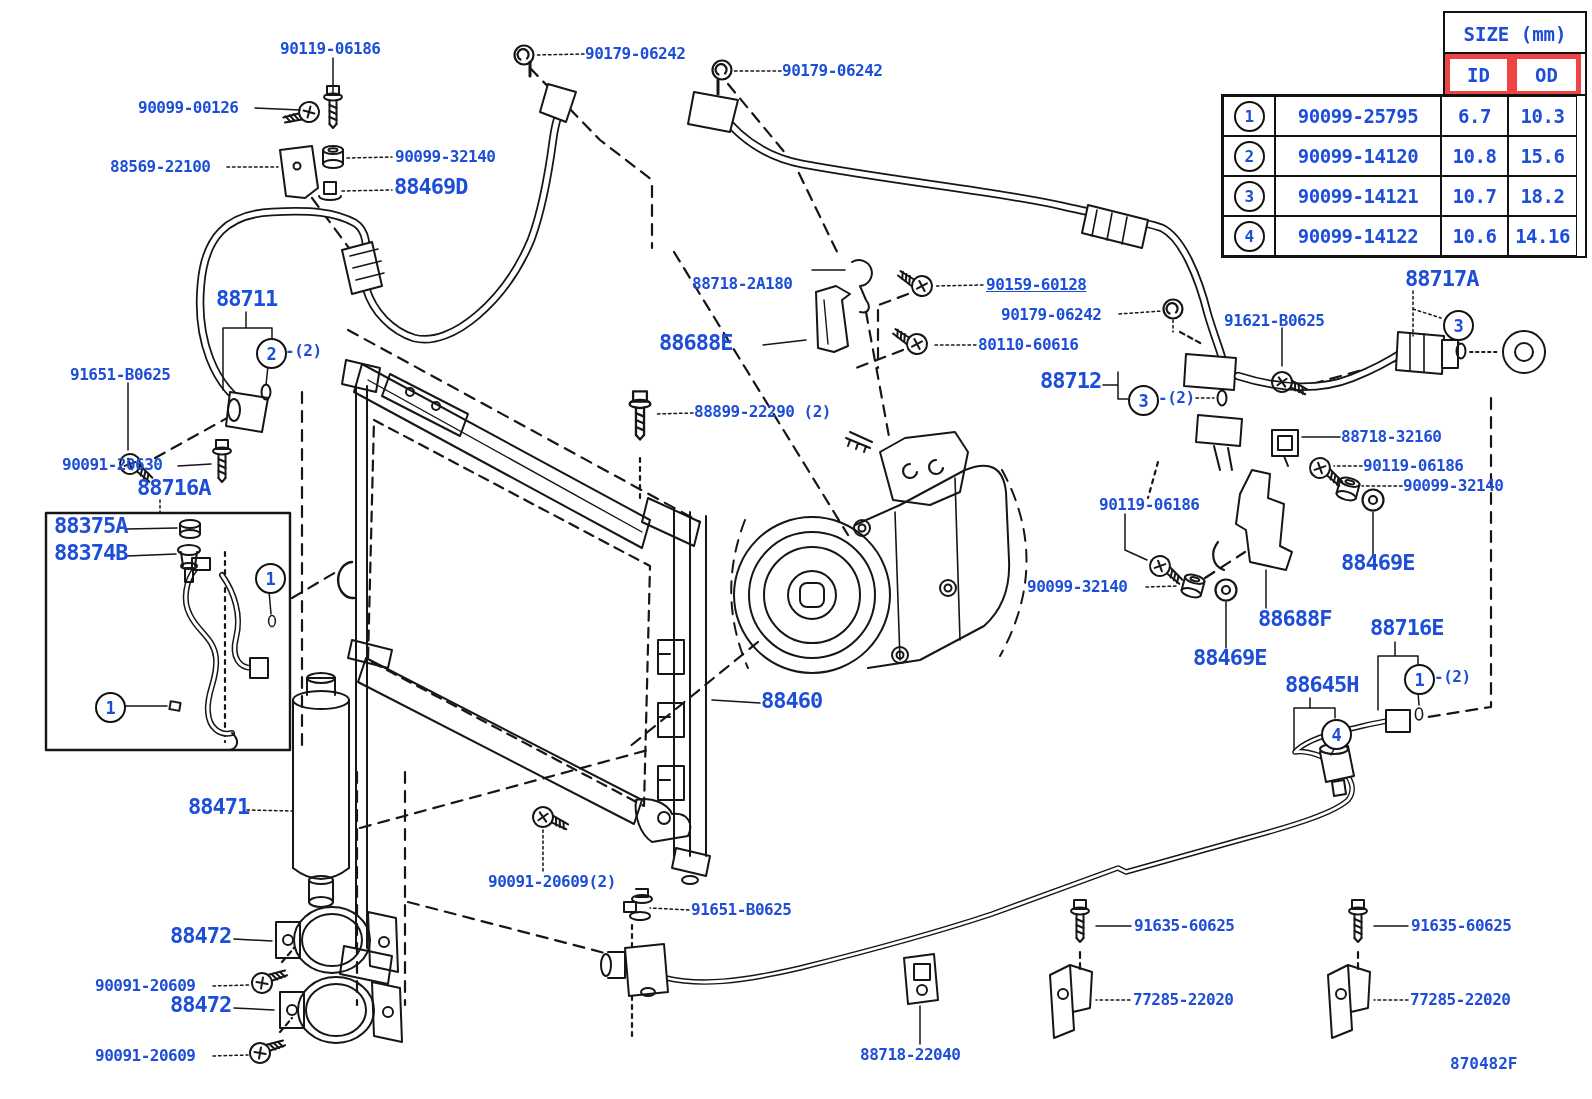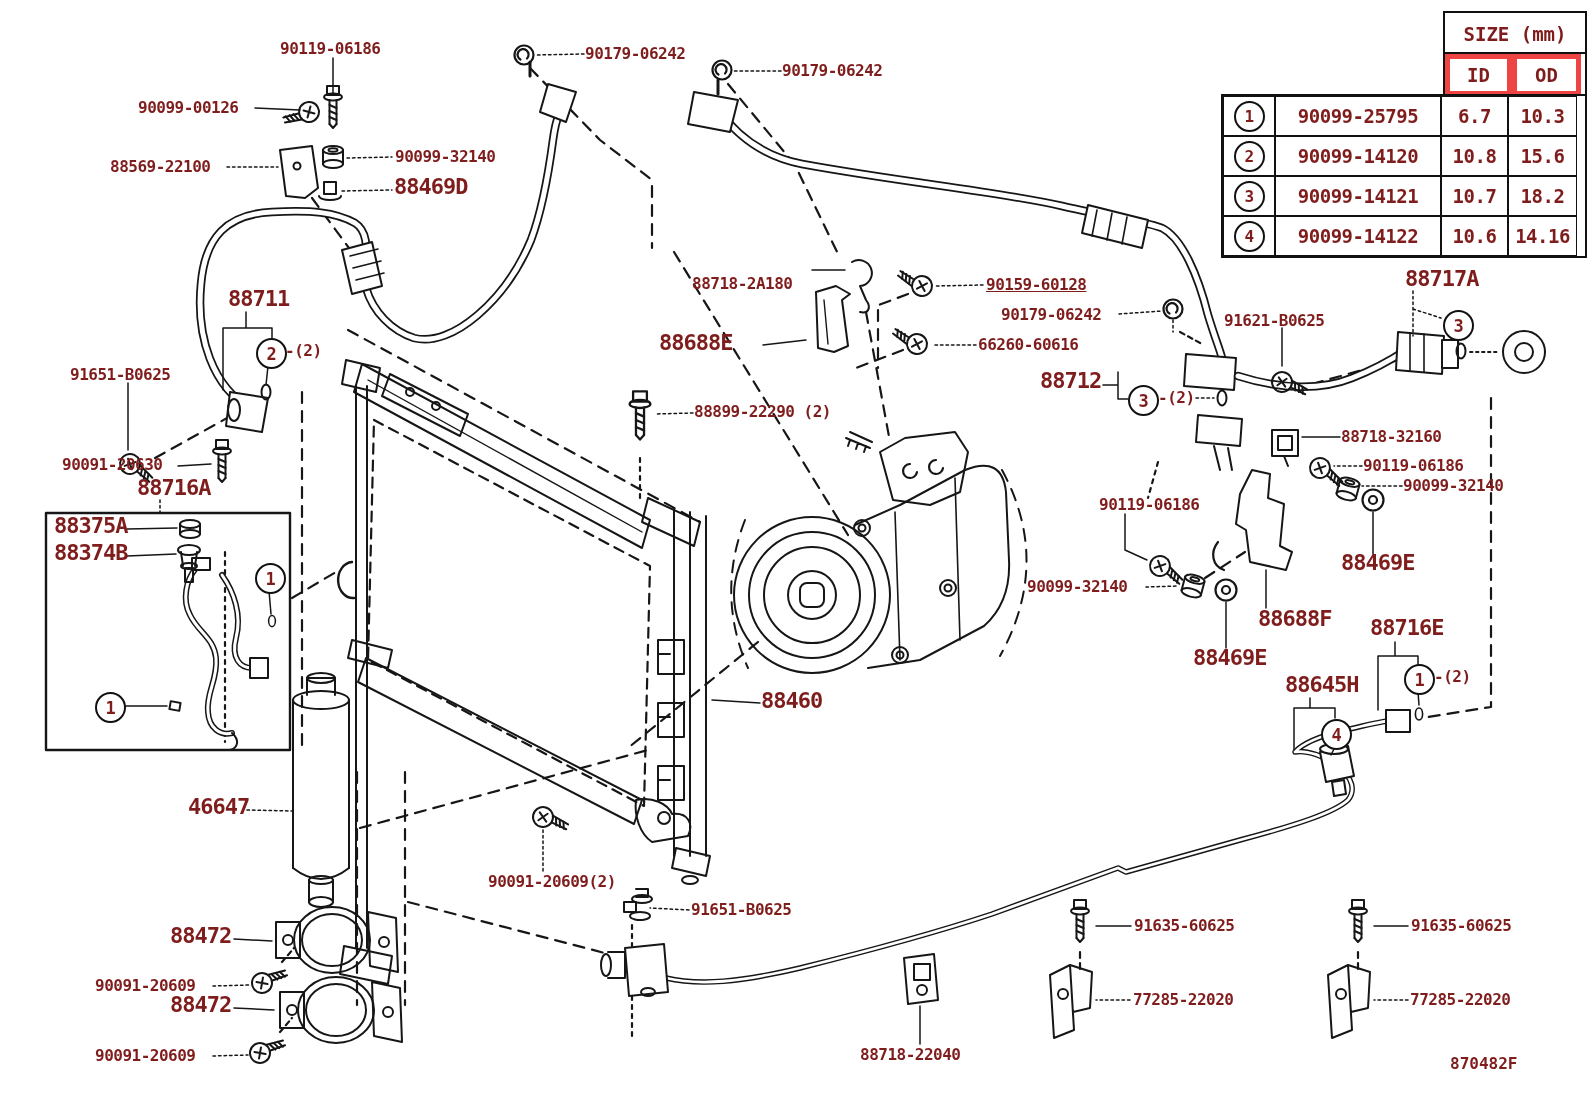--- a/index.html
+++ b/index.html
@@ -1,17 +1,17 @@
 <!DOCTYPE html>
 <html><head>
 <meta charset="utf-8">
 <style>
   html,body{margin:0;padding:0;background:#fff;}
   #stage{position:relative;width:1592px;height:1099px;background:#fff;overflow:hidden;
-         font-family:"DejaVu Sans Mono","Liberation Mono",monospace;color:#7f1d1d;}
+         font-family:"DejaVu Sans Mono","Liberation Mono",monospace;color:#1d4ed8;}
   #art{position:absolute;left:0;top:0;}
   .pl{position:absolute;white-space:nowrap;font-weight:700;font-size:16px;letter-spacing:-0.5px;line-height:1;}
   .big{font-size:22px;letter-spacing:-1px;}
   .code{font-size:16px;letter-spacing:0;}
   .co{position:absolute;width:27px;height:27px;border:2.5px solid #111;border-radius:50%;
       background:#fff;display:flex;align-items:center;justify-content:center;
       font-weight:700;font-size:17px;}
   
   .stt{position:absolute;border:2px solid #111;display:flex;align-items:center;justify-content:center;
        font-weight:700;font-size:19px;background:#fff;}
@@ -366,50 +366,50 @@
   <div>14.16</div>
 </div>
 
 <div class="pl" style="left:280px;top:41px;">90119-06186</div>
 <div class="pl" style="left:138px;top:100px;">90099-00126</div>
 <div class="pl" style="left:110px;top:159px;">88569-22100</div>
 <div class="pl" style="left:395px;top:149px;">90099-32140</div>
 <div class="pl big" style="left:394px;top:176px;">88469D</div>
 <div class="pl" style="left:585px;top:46px;">90179-06242</div>
 <div class="pl" style="left:782px;top:63px;">90179-06242</div>
-<div class="pl big" style="left:228px;top:288px;">88711</div>
+<div class="pl big" style="left:216px;top:288px;">88711</div>
 <div class="pl" style="left:285px;top:343px;">-(2)</div>
 <div class="pl" style="left:70px;top:367px;">91651-B0625</div>
 <div class="pl" style="left:62px;top:457px;">90091-20630</div>
 <div class="pl big" style="left:137px;top:477px;">88716A</div>
 <div class="pl big" style="left:54px;top:515px;">88375A</div>
 <div class="pl big" style="left:54px;top:542px;">88374B</div>
 <div class="pl" style="left:692px;top:276px;">88718-2A180</div>
 <div class="pl" style="left:986px;top:277px;text-decoration:underline;">90159-60128</div>
 <div class="pl" style="left:1001px;top:307px;">90179-06242</div>
-<div class="pl" style="left:978px;top:337px;">66260-60616</div>
+<div class="pl" style="left:978px;top:337px;">80110-60616</div>
 <div class="pl big" style="left:659px;top:332px;">88688E</div>
 <div class="pl" style="left:694px;top:404px;">88899-22290 (2)</div>
 <div class="pl big" style="left:1040px;top:370px;">88712</div>
 <div class="pl" style="left:1158px;top:390px;">-(2)</div>
 <div class="pl" style="left:1224px;top:313px;">91621-B0625</div>
 <div class="pl big" style="left:1405px;top:268px;">88717A</div>
 <div class="pl" style="left:1341px;top:429px;">88718-32160</div>
 <div class="pl" style="left:1363px;top:458px;">90119-06186</div>
 <div class="pl" style="left:1403px;top:478px;">90099-32140</div>
 <div class="pl" style="left:1099px;top:497px;">90119-06186</div>
 <div class="pl big" style="left:1341px;top:552px;">88469E</div>
 <div class="pl" style="left:1027px;top:579px;">90099-32140</div>
 <div class="pl big" style="left:1258px;top:608px;">88688F</div>
 <div class="pl big" style="left:1193px;top:647px;">88469E</div>
 <div class="pl big" style="left:1370px;top:617px;">88716E</div>
 <div class="pl big" style="left:1285px;top:674px;">88645H</div>
 <div class="pl" style="left:1434px;top:669px;">-(2)</div>
 <div class="pl big" style="left:761px;top:690px;">88460</div>
-<div class="pl big" style="left:188px;top:796px;">46647</div>
+<div class="pl big" style="left:188px;top:796px;">88471</div>
 <div class="pl big" style="left:170px;top:925px;">88472</div>
 <div class="pl" style="left:95px;top:978px;">90091-20609</div>
 <div class="pl big" style="left:170px;top:994px;">88472</div>
 <div class="pl" style="left:95px;top:1048px;">90091-20609</div>
 <div class="pl" style="left:488px;top:874px;">90091-20609(2)</div>
 <div class="pl" style="left:691px;top:902px;">91651-B0625</div>
 <div class="pl" style="left:860px;top:1047px;">88718-22040</div>
 <div class="pl" style="left:1134px;top:918px;">91635-60625</div>
 <div class="pl" style="left:1133px;top:992px;">77285-22020</div>
 <div class="pl" style="left:1411px;top:918px;">91635-60625</div>

